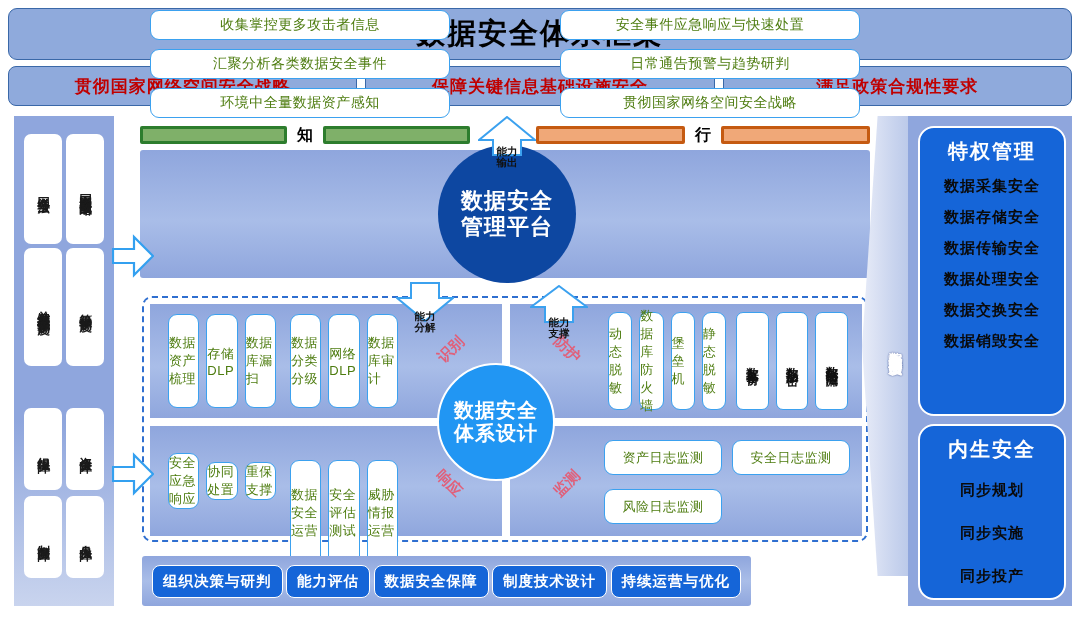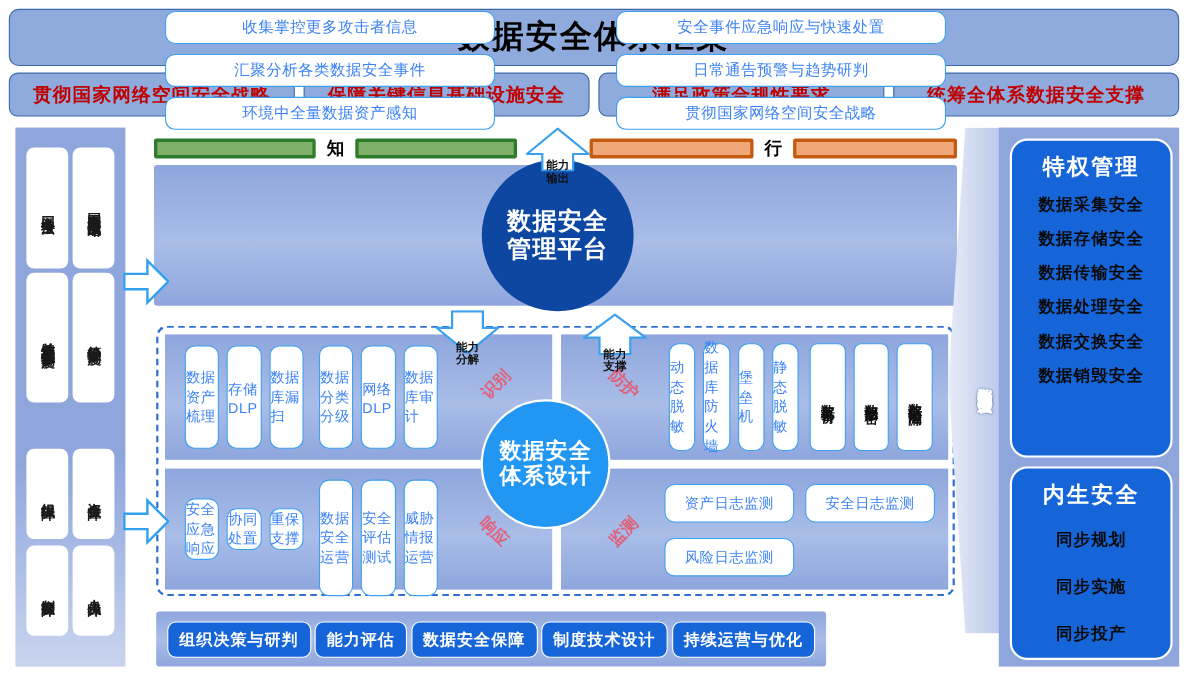--- a/index.html
+++ b/index.html
@@ -46,21 +46,21 @@
   .ka-label{font-size:16px;font-weight:bold;color:#000;padding:0 4px;}
 
   .top-panel{
     left:140px;top:150px;width:730px;height:128px;
     background:linear-gradient(180deg,#8fa6dd 0%,#a9bde8 55%,#8fa6dd 100%);
     border-radius:3px;
   }
   .pill{
     background:#ffffff;border:1.6px solid #3ba1ef;border-radius:9px;
     display:flex;align-items:center;justify-content:center;
-    font-size:14px;color:#3b82f6;font-weight:500;letter-spacing:.5px;
+    font-size:14px;color:#4d7c0f;font-weight:500;letter-spacing:.5px;
   }
   .top-col{position:absolute;display:flex;flex-direction:column;gap:9px;top:10px;height:108px;}
   .top-col .pill{flex:1;}
 
   
   .platform{
     left:438px;top:145px;width:138px;height:138px;
     background:#0d47a1;border-radius:50%;
     display:flex;flex-direction:column;align-items:center;justify-content:center;
     color:#fff;font-size:22px;font-weight:bold;line-height:1.16;letter-spacing:1px;
@@ -153,21 +153,20 @@
 </style>
 </head>
 <body>
 
 <div class="abs title-bar">数据安全体系框架</div>
 
 <div class="abs strategy-row">
   <div class="strategy-item">贯彻国家网络空间安全战略</div>
   <div class="strategy-item">保障关键信息基础设施安全</div>
   <div class="strategy-item">满足政策合规性要求</div>
-  <div class="strategy-item">统筹全体系数据安全支撑</div>
 </div>
 
 <div class="abs left-rail">
   <div class="rail-group" style="top:18px;height:110px;">
     <div class="rail-cell">网络安全法</div>
     <div class="rail-cell">国家网络空间安全战略</div>
   </div>
   <div class="rail-group" style="top:132px;height:118px;">
     <div class="rail-cell">关键信息基础设施保护制度</div>
     <div class="rail-cell">等级保护制度</div>
@@ -260,21 +259,21 @@
   <div class="pill">数据分类分级</div>
   <div class="pill">网络DLP</div>
   <div class="pill">数据库审计</div>
 </div>
 
 <div class="quad-col" style="left:168px;top:436px;width:108px;height:90px;align-items:center;">
   <div class="pill">安全应急响应</div>
   <div class="pill">协同处置</div>
   <div class="pill">重保支撑</div>
 </div>
-<div class="quad-col" style="left:290px;top:436px;width:108px;height:106px;justify-content:space-between;">
+<div class="quad-col" style="left:290px;top:460px;width:108px;height:106px;justify-content:space-between;">
   <div class="pill">数据安全运营</div>
   <div class="pill">安全评估测试</div>
   <div class="pill">威胁情报运营</div>
 </div>
 
 <div class="quad-col" style="left:608px;top:312px;width:118px;height:98px;">
   <div class="pill">动态脱敏</div>
   <div class="pill">数据库防火墙</div>
   <div class="pill">堡垒机</div>
   <div class="pill">静态脱敏</div>

